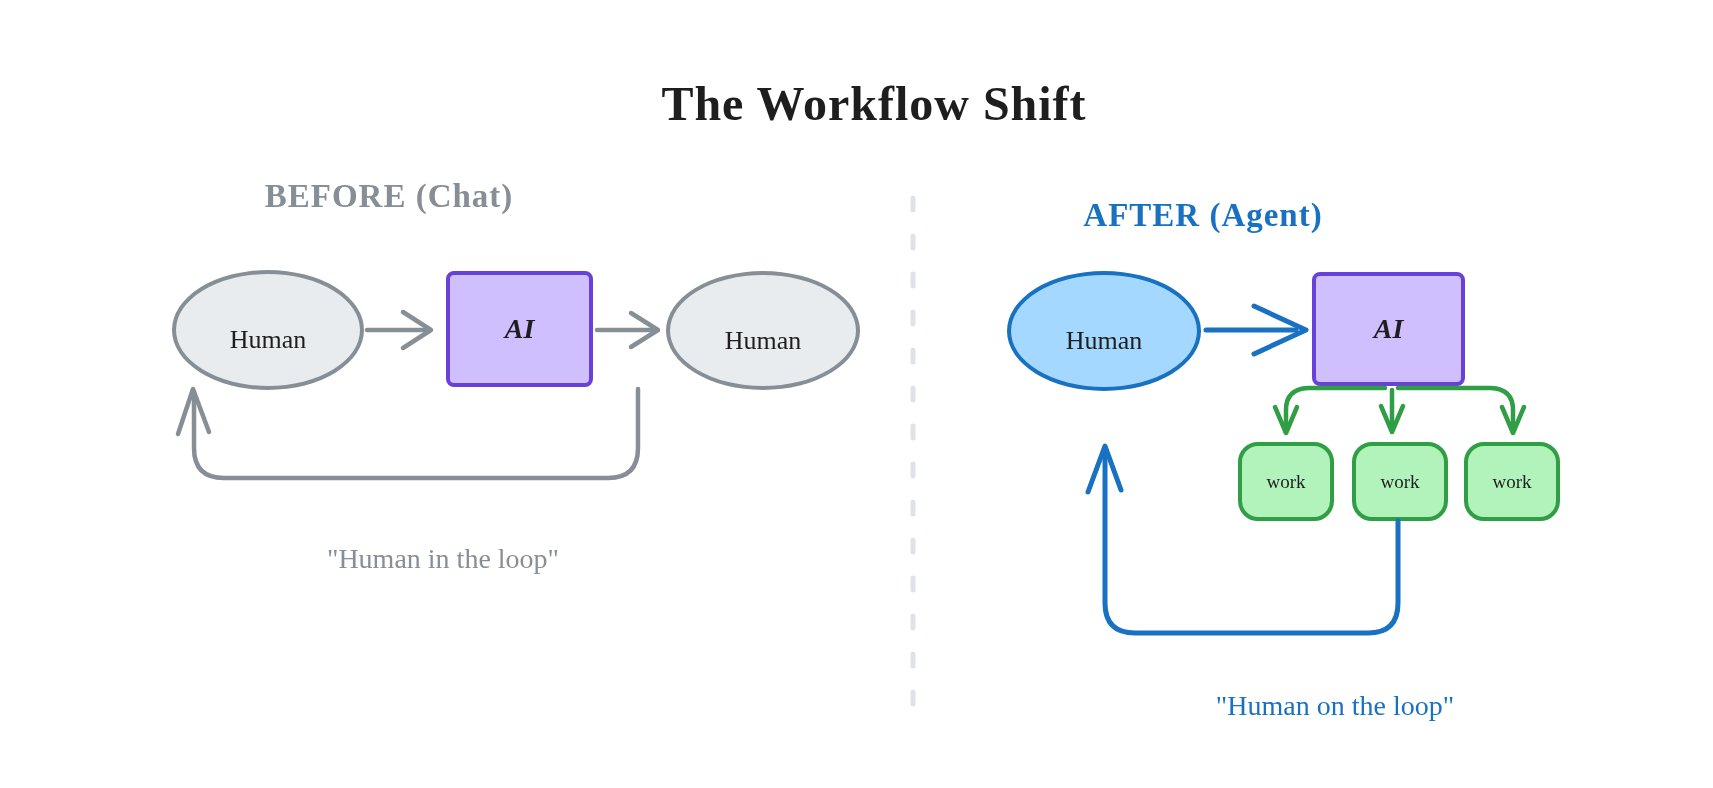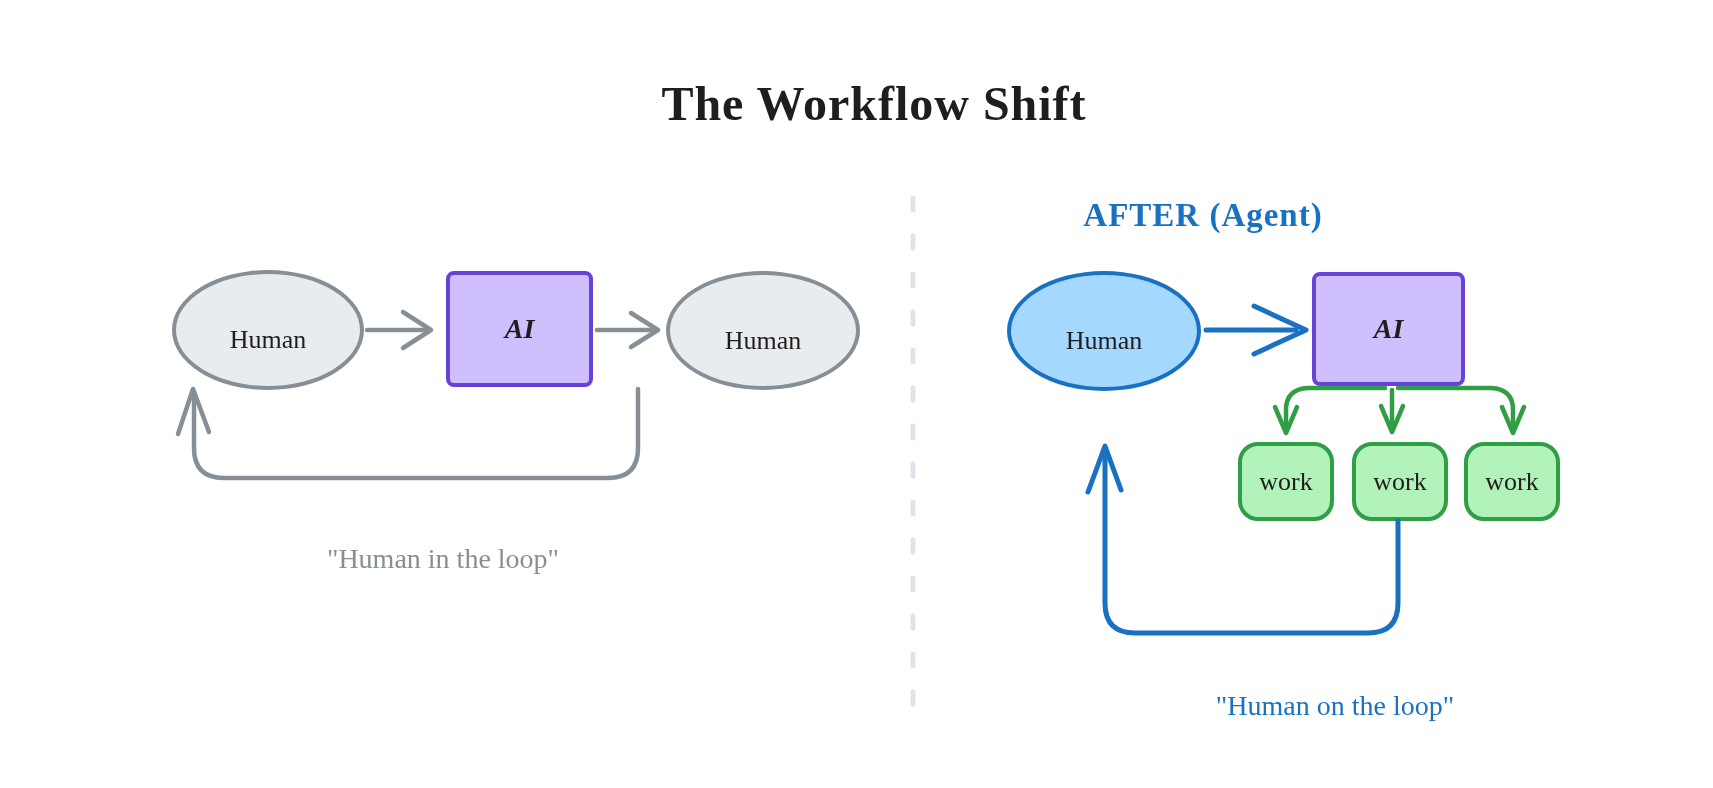--- a/index.html
+++ b/index.html
@@ -40,21 +40,21 @@
     z-index: 1;
   }
   .node-label { color: #1e1e1e; }
   .ellipse { border-radius: 50%; }
   .ellipse.gray { border: 4px solid #868e96; background: #e9ecef; }
   .ellipse.blue { border: 4.5px solid #1971c2; background: #a5d8ff; }
   .box.purple { border: 4.5px solid #6741d9; background: #d0bfff; border-radius: 8px; }
   .box.green  { border: 4px solid #2f9e44; background: #b2f2bb; border-radius: 20px; }
   .human-label { font-size: 26px; margin-top: 20px; }
   .ai-label { font-size: 28px; font-style: italic; font-weight: bold; }
-  .work-label { font-size: 26px; }
+  .work-label { font-size: 19px; }
   .caption {
     position: absolute;
     width: 340px;
     text-align: center;
     font-size: 28px;
   }
   .caption.before { left: 273px; top: 543px; color: #868e96; }
   .caption.after  { left: 1165px; top: 690px; color: #1971c2; }
   .connector-layer {
     position: absolute;
@@ -63,20 +63,21 @@
     pointer-events: none;
   }
 </style>
 </head>
 <body>
 
 <div class="canvas">
 
   <div class="page-title">The Workflow Shift</div>
 
+  <div class="section-label before">BEFORE (Chat)</div>
   <div class="section-label after">AFTER (Agent)</div>
 
   <div class="node ellipse gray" style="left:172px;top:270px;width:192px;height:120px">
     <span class="node-label human-label">Human</span>
   </div>
 
   <div class="node box purple" style="left:446px;top:271px;width:147px;height:116px">
     <span class="node-label ai-label">AI</span>
   </div>
 

